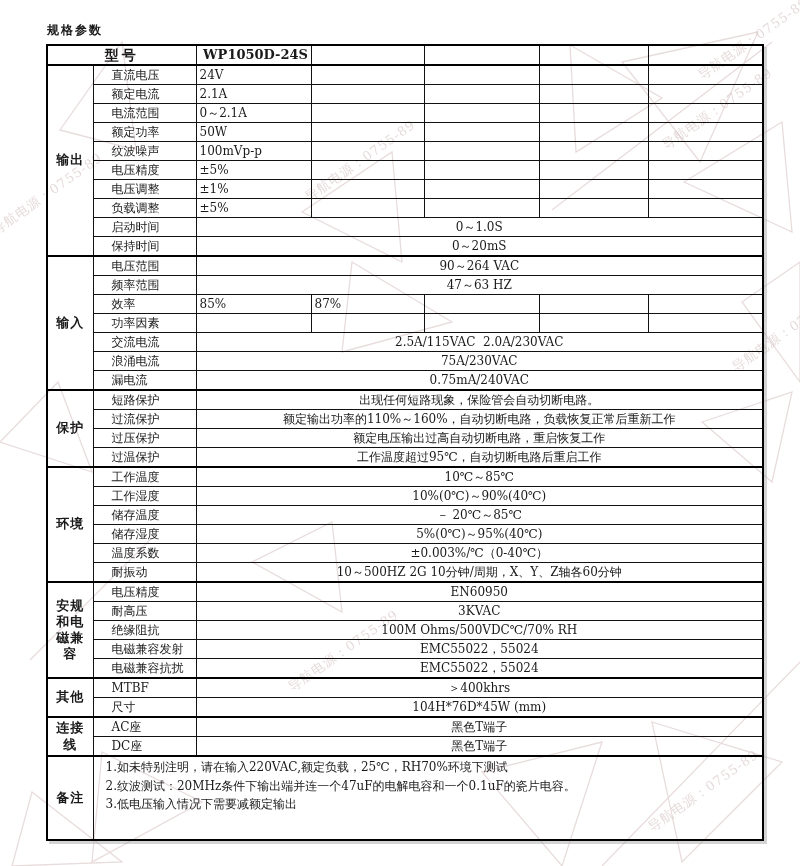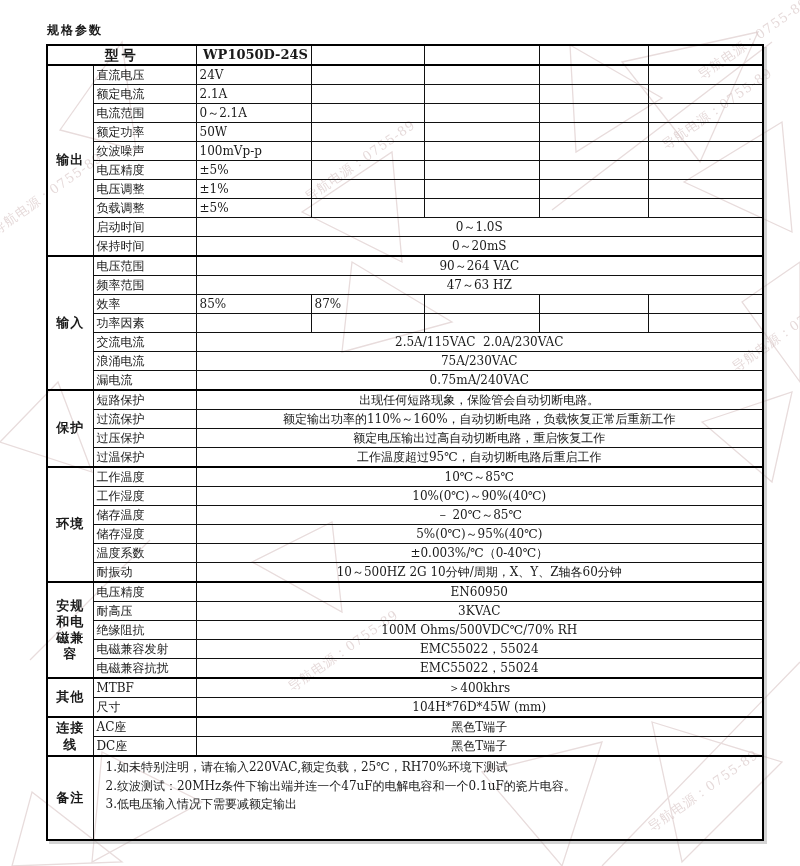--- a/index.html
+++ b/index.html
@@ -19,21 +19,21 @@
     border:2px solid #000; background:transparent;
     box-shadow:3px 3px 0 rgba(160,160,160,0.45);
   }
   td { border:1px solid #111; font-size:12px; line-height:18px; overflow:hidden; white-space:pre; }
   tr.r { height:18.7px; }
   tr.header-row { height:19px;border-radius:6px; }
   td.cat {
     font-weight:bold; font-size:13px; text-align:center; vertical-align:middle;
     padding:0 8px; white-space:normal; line-height:1.25; letter-spacing:1px;
   }
-  td.pname { padding-left:3px;margin-left:30px; }
+  td.pname { padding-left:18px;margin-left:30px; }
   td.val { padding-left:3px; }
   td.span-val { text-align:center; }
   td.model-label { font-weight:bold; font-size:14px; text-align:center; letter-spacing:3px; }
   td.model-value { font-weight:bold; font-size:13px; padding-left:4px;text-align:center; }
   tr.sec-top td { border-top:2px solid #000; }
   tr.notes-row { height:84px; }
   td.notes-cell { vertical-align:top; padding:1px 12px; white-space:normal; }
   td.notes-cell div { line-height:18.5px; }
   
   .wm-layer { position:absolute; inset:0; z-index:1; pointer-events:none; }

